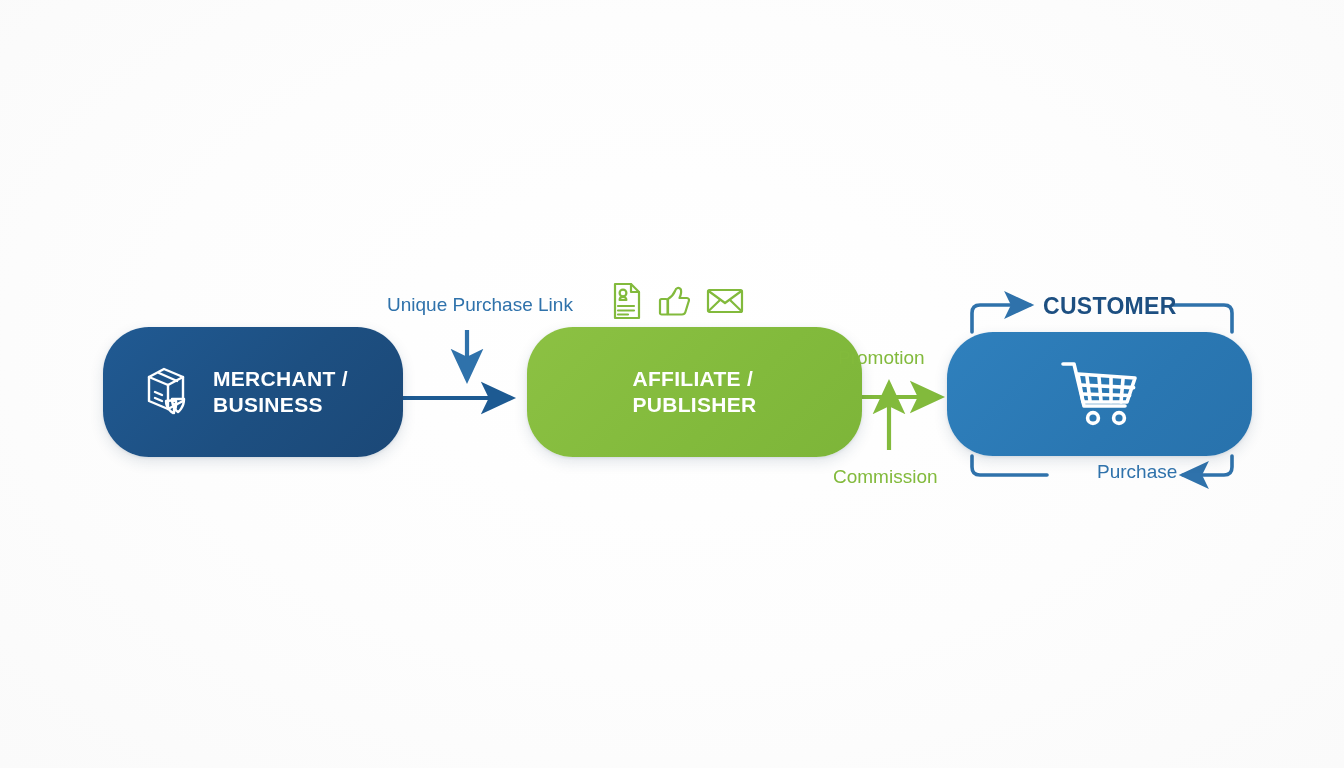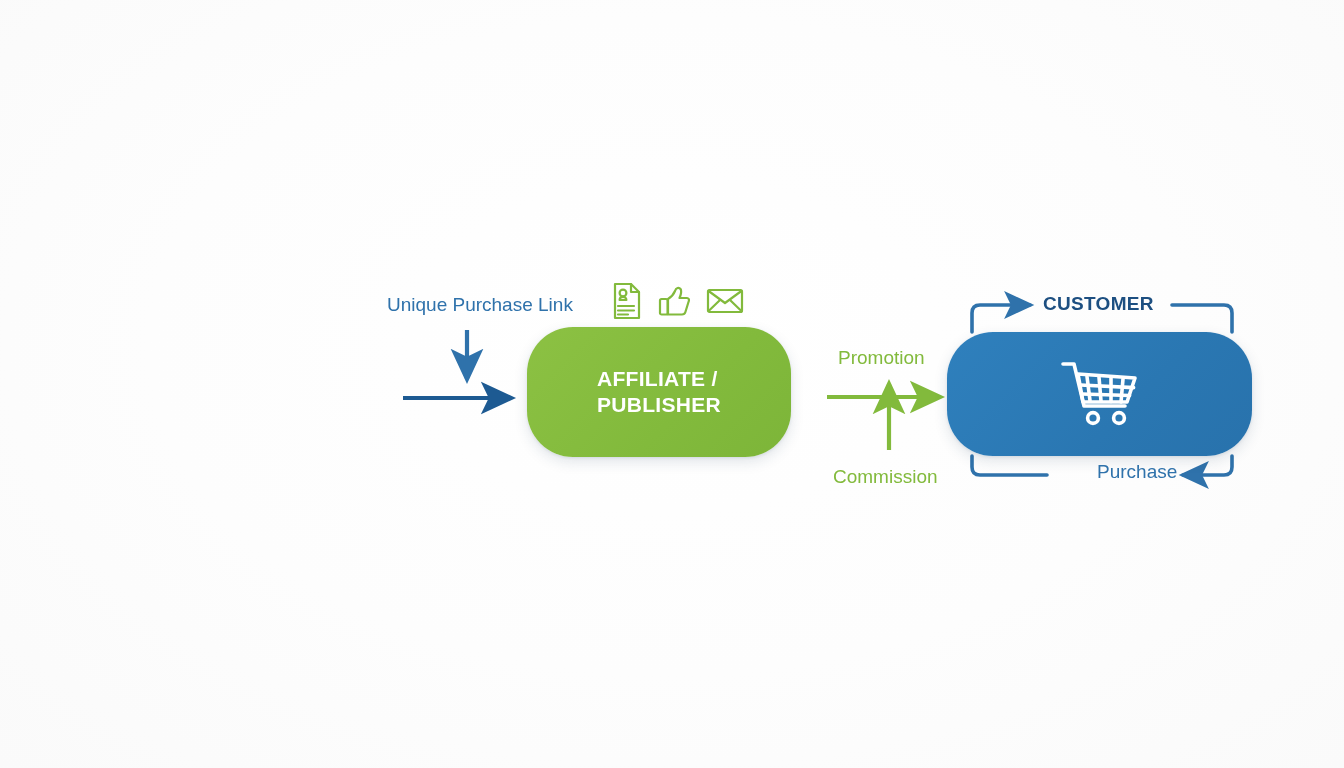--- a/index.html
+++ b/index.html
@@ -32,21 +32,21 @@
     box-sizing: border-box;
   }
   #merchant-node {
     left: 103px; top: 327px;
     width: 300px; height: 130px;
     background: linear-gradient(135deg, #205a93 0%, #1d4f81 55%, #1b4877 100%);
     padding-left: 30px;
   }
   #affiliate-node {
     left: 527px; top: 327px;
-    width: 264px; height: 130px;
+    width: 335px; height: 130px;
     background: linear-gradient(135deg, #8cc143 0%, #82ba3c 60%, #7db539 100%);
     justify-content: center;
   }
   #customer-node {
     left: 947px; top: 332px;
     width: 305px; height: 124px;
     background: linear-gradient(135deg, #2f80bd 0%, #2a77b2 60%, #2872ac 100%);
     justify-content: center;
   }
 
@@ -78,21 +78,21 @@
   }
   #commission-label {
     left: 833px; top: 452px;
     color: #82ba3c;
     margin-top: 14px;
   }
   #customer-title-label {
     left: 1043px; top: 293px;
     color: #1d4f81;
     font-weight: bold;
-    font-size: 19px;
+    font-size: 23px;
     letter-spacing: 0.3px;
   }
   #purchase-label {
     left: 1061px; top: 461px;
     color: #2f72ab;
     font-size: 19px;
     margin-left: 36px;
   }
 
   
@@ -150,20 +150,37 @@
       <path d="M972,332 L972,313 Q972,305 980,305 L1030,305" stroke="#2f72ab" stroke-width="3.6" fill="none" stroke-linecap="round" marker-end="url(#arrow-blue)"></path>
       <path d="M1172,305 L1224,305 Q1232,305 1232,313 L1232,332" stroke="#2f72ab" stroke-width="3.6" fill="none" stroke-linecap="round"></path>
     </g>
 
     <g>
       <path d="M1232,456 L1232,467 Q1232,475 1224,475 L1183,475" stroke="#2f72ab" stroke-width="3.6" fill="none" stroke-linecap="round" marker-end="url(#arrow-blue)"></path>
       <path d="M1047,475 L980,475 Q972,475 972,467 L972,456" stroke="#2f72ab" stroke-width="3.6" fill="none" stroke-linecap="round"></path>
     </g>
   </svg>
 
+  <div class="node" id="merchant-node">
+    <span class="node-icon">
+      <svg width="62" height="62" viewBox="0 0 62 62" fill="none" stroke="#ffffff" stroke-width="2.4" stroke-linecap="round" stroke-linejoin="round">
+        <path d="M16 18 L31 10 L50 18 L50 42 L35 50 L16 42 Z"></path>
+        <path d="M16 18 L35 26 L50 18"></path>
+        <path d="M35 26 L35 50"></path>
+        <path d="M26 14 L44 22"></path>
+        <path d="M22 33 L29 36"></path>
+        <path d="M22 39 L29 42"></path>
+        <path d="M39 40 C39 49, 45 53, 45 53 C45 53, 51 49, 51 40 C46 40, 39 40, 39 40 Z"></path>
+        <path d="M33 42 C33 50, 40 54, 40 54 C40 54, 44 49, 43 42 C39 41, 33 42, 33 42 Z"></path>
+        <path d="M41 54 L41 45"></path>
+      </svg>
+    </span>
+    <div class="node-label">MERCHANT /
+BUSINESS</div>
+  </div>
 
   <div class="node" id="affiliate-node">
     <div class="node-label">AFFILIATE /
 PUBLISHER</div>
   </div>
 
   <div class="node" id="customer-node">
     <span class="node-icon">
       <svg width="86" height="72" viewBox="0 0 86 72" fill="none" stroke="#ffffff" stroke-width="3.6" stroke-linecap="round" stroke-linejoin="round">
         <path d="M6 8 L17 8 L27 50 L68 50"></path>

